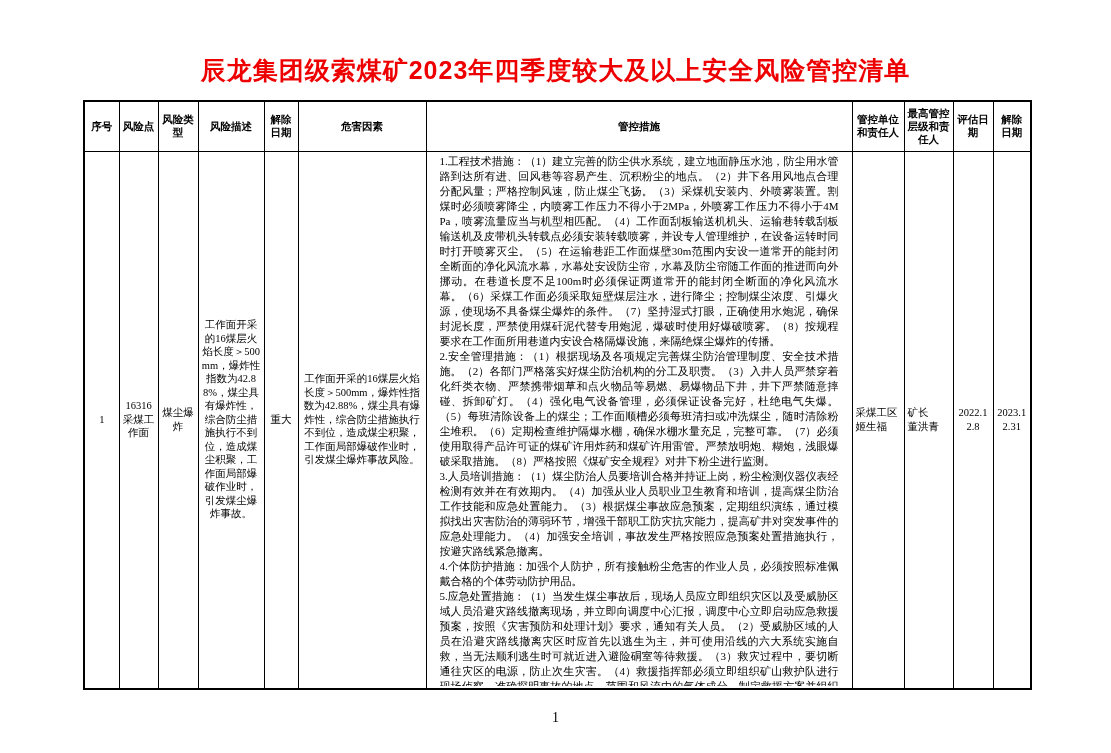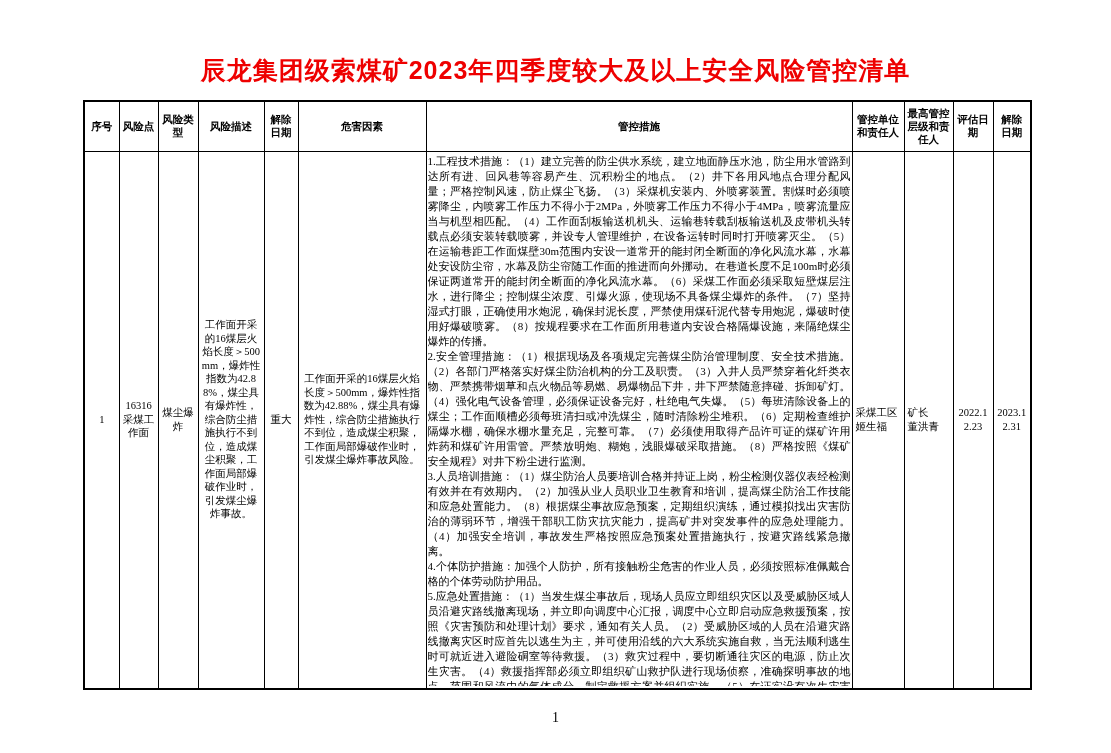--- a/index.html
+++ b/index.html
@@ -54,21 +54,21 @@
   }
   .risk-table tbody td {
     vertical-align: middle;
     font-size: 10.5px;
     line-height: 13.5px;
     word-break: break-all;
   }
   td.center { text-align: center; }
   td.leftish { text-align: center; }
   td.prelines { text-align: left; white-space: pre-line; }
-  td.measures-cell { vertical-align: top; padding: 2px 1px; }
+  td.measures-cell { vertical-align: top; padding: 2px 13px; }
   .measures-inner {
     height: 532px;
     overflow: hidden;
     font-size: 11px;
     line-height: 15px;
     text-align: justify;
     word-break: break-all;
   }
   .measures-inner p { margin: 0; }
   .page-number {
@@ -121,30 +121,30 @@
         <td class="center">1</td>
         <td class="center">16316采煤工作面</td>
         <td class="center">煤尘爆炸</td>
         <td class="leftish">工作面开采的16煤层火焰长度＞500mm，爆炸性指数为42.88%，煤尘具有爆炸性，综合防尘措施执行不到位，造成煤尘积聚，工作面局部爆破作业时，引发煤尘爆炸事故。</td>
         <td class="center">重大</td>
         <td class="leftish">工作面开采的16煤层火焰长度＞500mm，爆炸性指数为42.88%，煤尘具有爆炸性，综合防尘措施执行不到位，造成煤尘积聚，工作面局部爆破作业时，引发煤尘爆炸事故风险。</td>
         <td class="measures-cell">
           <div class="measures-inner">
             <p>1.工程技术措施：（1）建立完善的防尘供水系统，建立地面静压水池，防尘用水管路到达所有进、回风巷等容易产生、沉积粉尘的地点。（2）井下各用风地点合理分配风量；严格控制风速，防止煤尘飞扬。（3）采煤机安装内、外喷雾装置。割煤时必须喷雾降尘，内喷雾工作压力不得小于2MPa，外喷雾工作压力不得小于4MPa，喷雾流量应当与机型相匹配。（4）工作面刮板输送机机头、运输巷转载刮板输送机及皮带机头转载点必须安装转载喷雾，并设专人管理维护，在设备运转时同时打开喷雾灭尘。（5）在运输巷距工作面煤壁30m范围内安设一道常开的能封闭全断面的净化风流水幕，水幕处安设防尘帘，水幕及防尘帘随工作面的推进而向外挪动。在巷道长度不足100m时必须保证两道常开的能封闭全断面的净化风流水幕。（6）采煤工作面必须采取短壁煤层注水，进行降尘；控制煤尘浓度、引爆火源，使现场不具备煤尘爆炸的条件。（7）坚持湿式打眼，正确使用水炮泥，确保封泥长度，严禁使用煤矸泥代替专用炮泥，爆破时使用好爆破喷雾。（8）按规程要求在工作面所用巷道内安设合格隔爆设施，来隔绝煤尘爆炸的传播。</p>
             <p>2.安全管理措施：（1）根据现场及各项规定完善煤尘防治管理制度、安全技术措施。（2）各部门严格落实好煤尘防治机构的分工及职责。（3）入井人员严禁穿着化纤类衣物、严禁携带烟草和点火物品等易燃、易爆物品下井，井下严禁随意摔碰、拆卸矿灯。（4）强化电气设备管理，必须保证设备完好，杜绝电气失爆。（5）每班清除设备上的煤尘；工作面顺槽必须每班清扫或冲洗煤尘，随时清除粉尘堆积。（6）定期检查维护隔爆水棚，确保水棚水量充足，完整可靠。（7）必须使用取得产品许可证的煤矿许用炸药和煤矿许用雷管。严禁放明炮、糊炮，浅眼爆破采取措施。（8）严格按照《煤矿安全规程》对井下粉尘进行监测。</p>
-            <p>3.人员培训措施：（1）煤尘防治人员要培训合格并持证上岗，粉尘检测仪器仪表经检测有效并在有效期内。（2）加强从业人员职业卫生教育和培训，提高煤尘防治工作技能和应急处置能力。（8）根据煤尘事故应急预案，定期组织演练，通过模拟找出灾害防治的薄弱环节，增强干部职工防灾抗灾能力，提高矿井对突发事件的应急处理能力。（4）加强安全培训，事故发生严格按照应急预案处置措施执行，按避灾路线紧急撤离。</p>
+            <p>3.人员培训措施：（1）煤尘防治人员要培训合格并持证上岗，粉尘检测仪器仪表经检测有效并在有效期内。（4）加强从业人员职业卫生教育和培训，提高煤尘防治工作技能和应急处置能力。（3）根据煤尘事故应急预案，定期组织演练，通过模拟找出灾害防治的薄弱环节，增强干部职工防灾抗灾能力，提高矿井对突发事件的应急处理能力。（4）加强安全培训，事故发生严格按照应急预案处置措施执行，按避灾路线紧急撤离。</p>
             <p>4.个体防护措施：加强个人防护，所有接触粉尘危害的作业人员，必须按照标准佩戴合格的个体劳动防护用品。</p>
             <p>5.应急处置措施：（1）当发生煤尘事故后，现场人员应立即组织灾区以及受威胁区域人员沿避灾路线撤离现场，并立即向调度中心汇报，调度中心立即启动应急救援预案，按照《灾害预防和处理计划》要求，通知有关人员。（2）受威胁区域的人员在沿避灾路线撤离灾区时应首先以逃生为主，并可使用沿线的六大系统实施自救，当无法顺利逃生时可就近进入避险硐室等待救援。（3）救灾过程中，要切断通往灾区的电源，防止次生灾害。（4）救援指挥部必须立即组织矿山救护队进行现场侦察，准确探明事故的地点、范围和风流中的气体成分，制定救援方案并组织实施。（5）在证实没有次生灾害危险时，应迅速修复被破坏的巷道和通风设施，恢复正常通风，排除烟雾，清理灾区。</p>
           </div>
         </td>
         <td class="prelines">采煤工区
 姬生福</td>
         <td class="prelines">矿长
 董洪青</td>
-        <td class="center">2022.12.23</td>
+        <td class="center">2022.12.8</td>
         <td class="center">2023.12.31</td>
       </tr>
     </tbody>
   </table>
 
   <div class="page-number">1</div>
 
 </div>
 
 </body></html>

